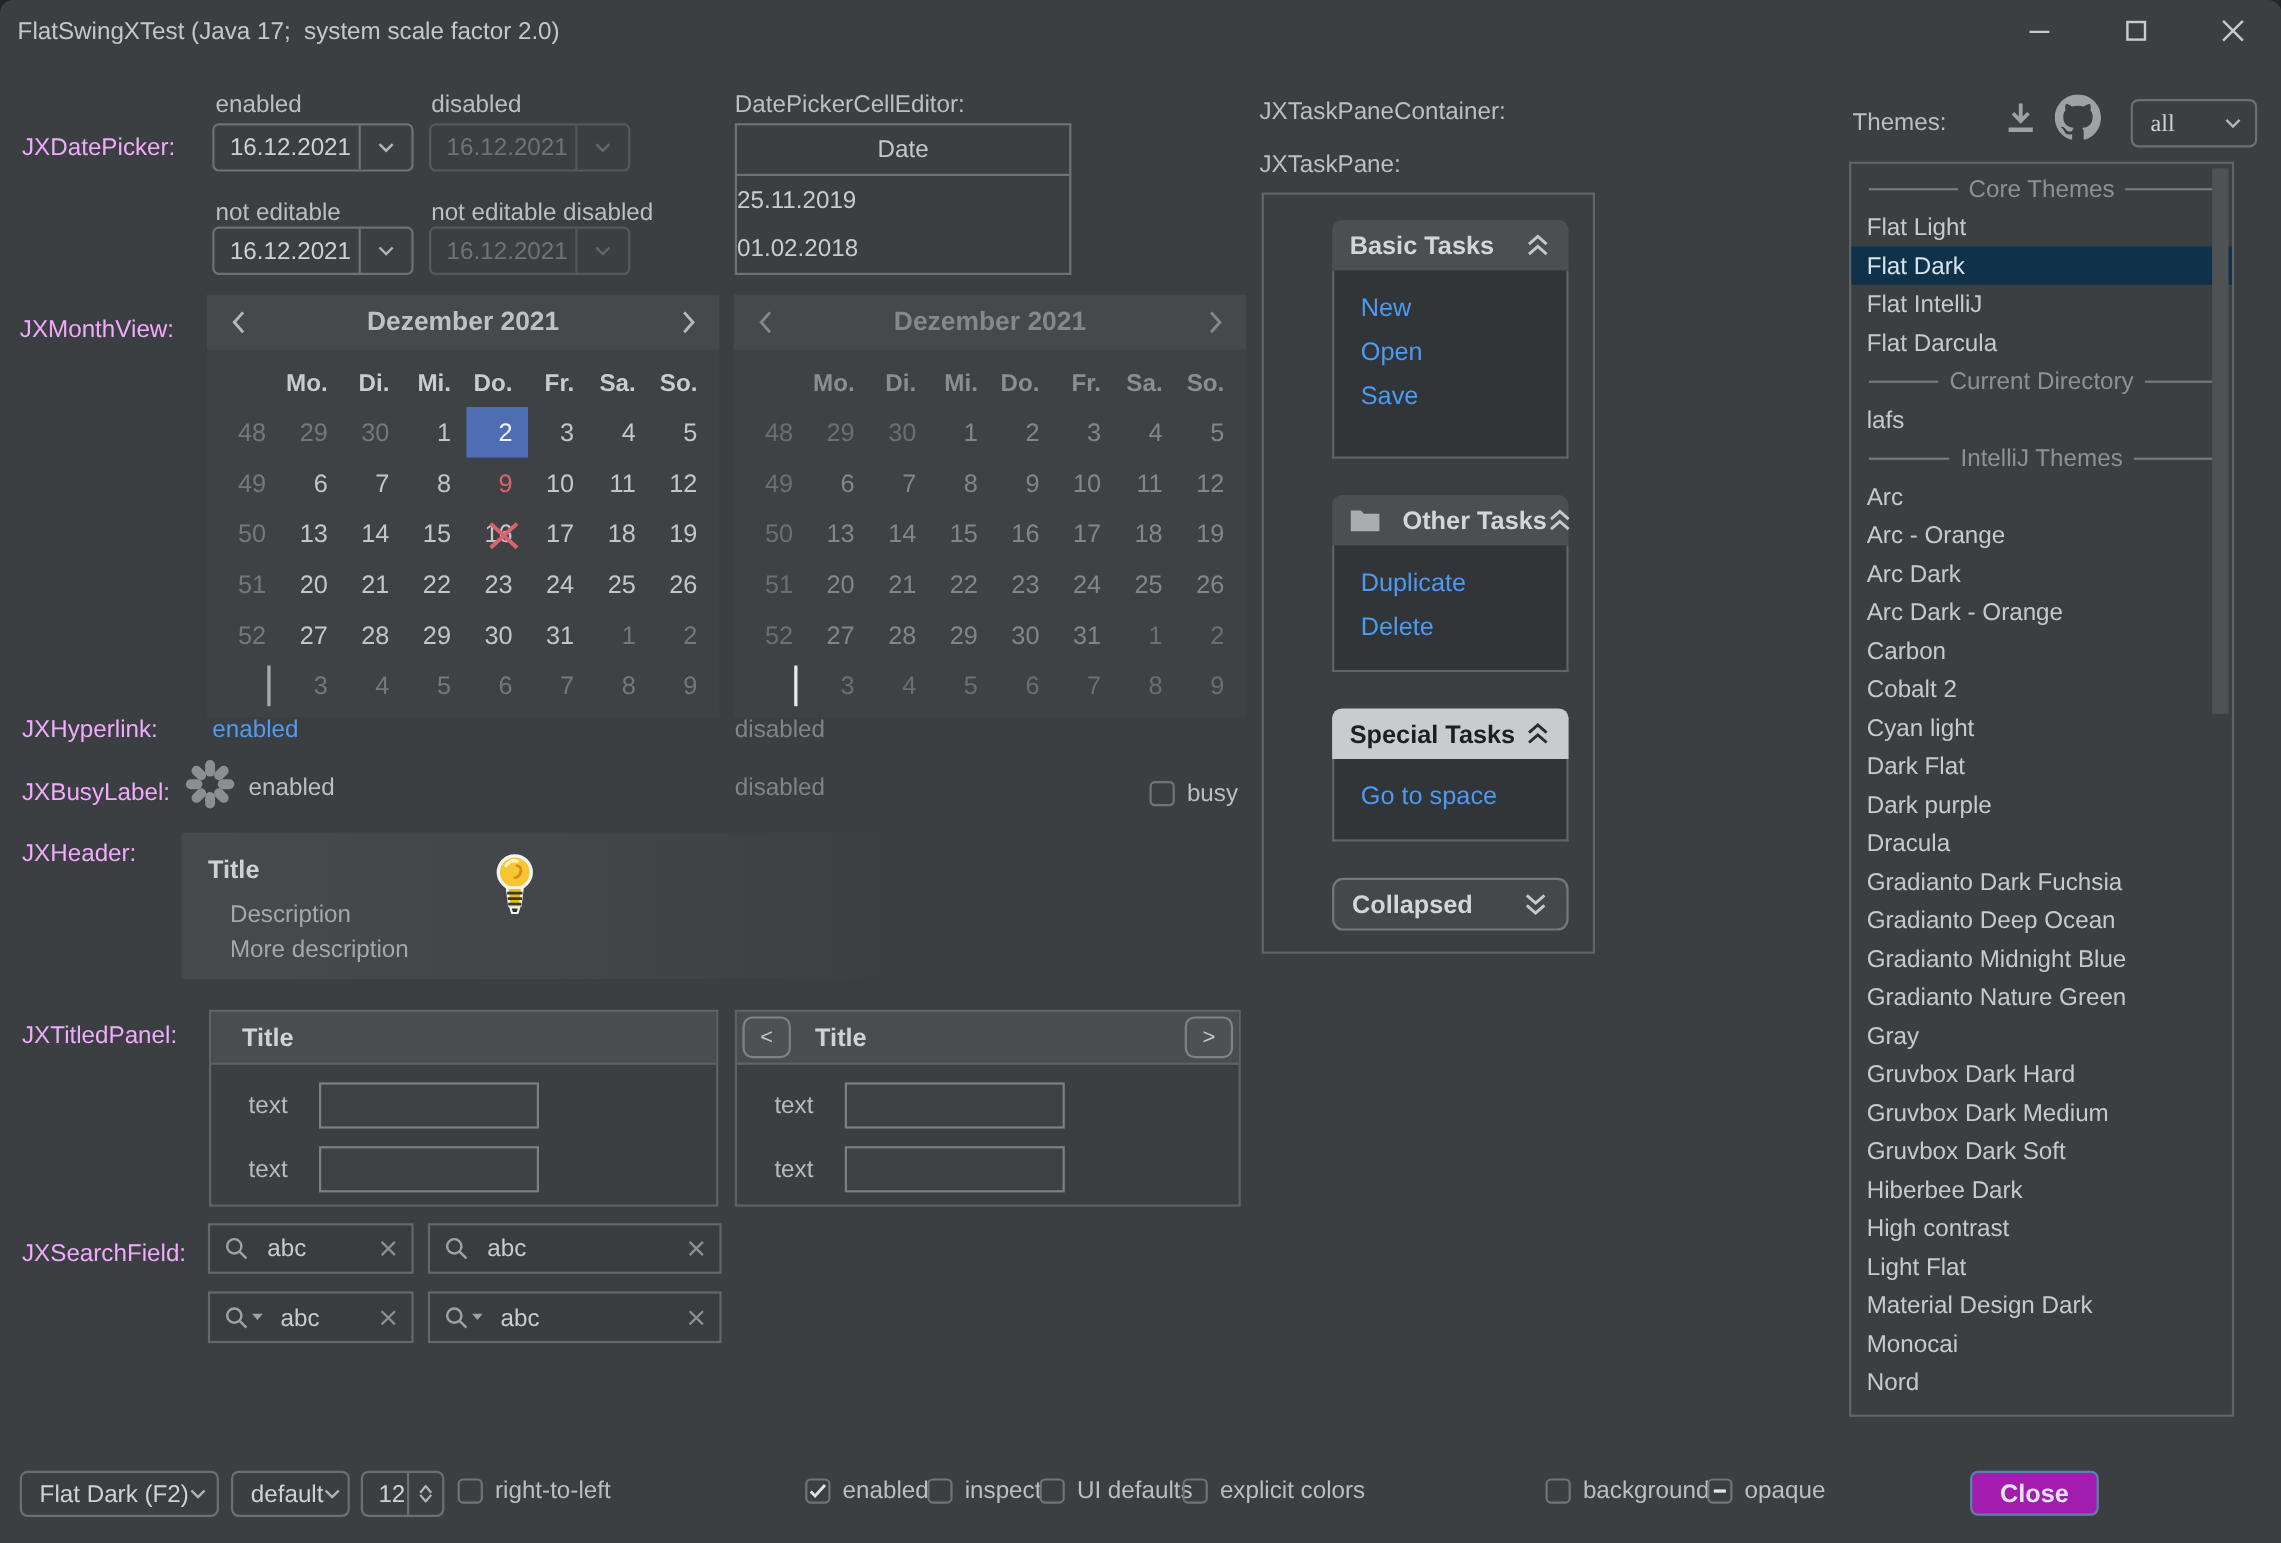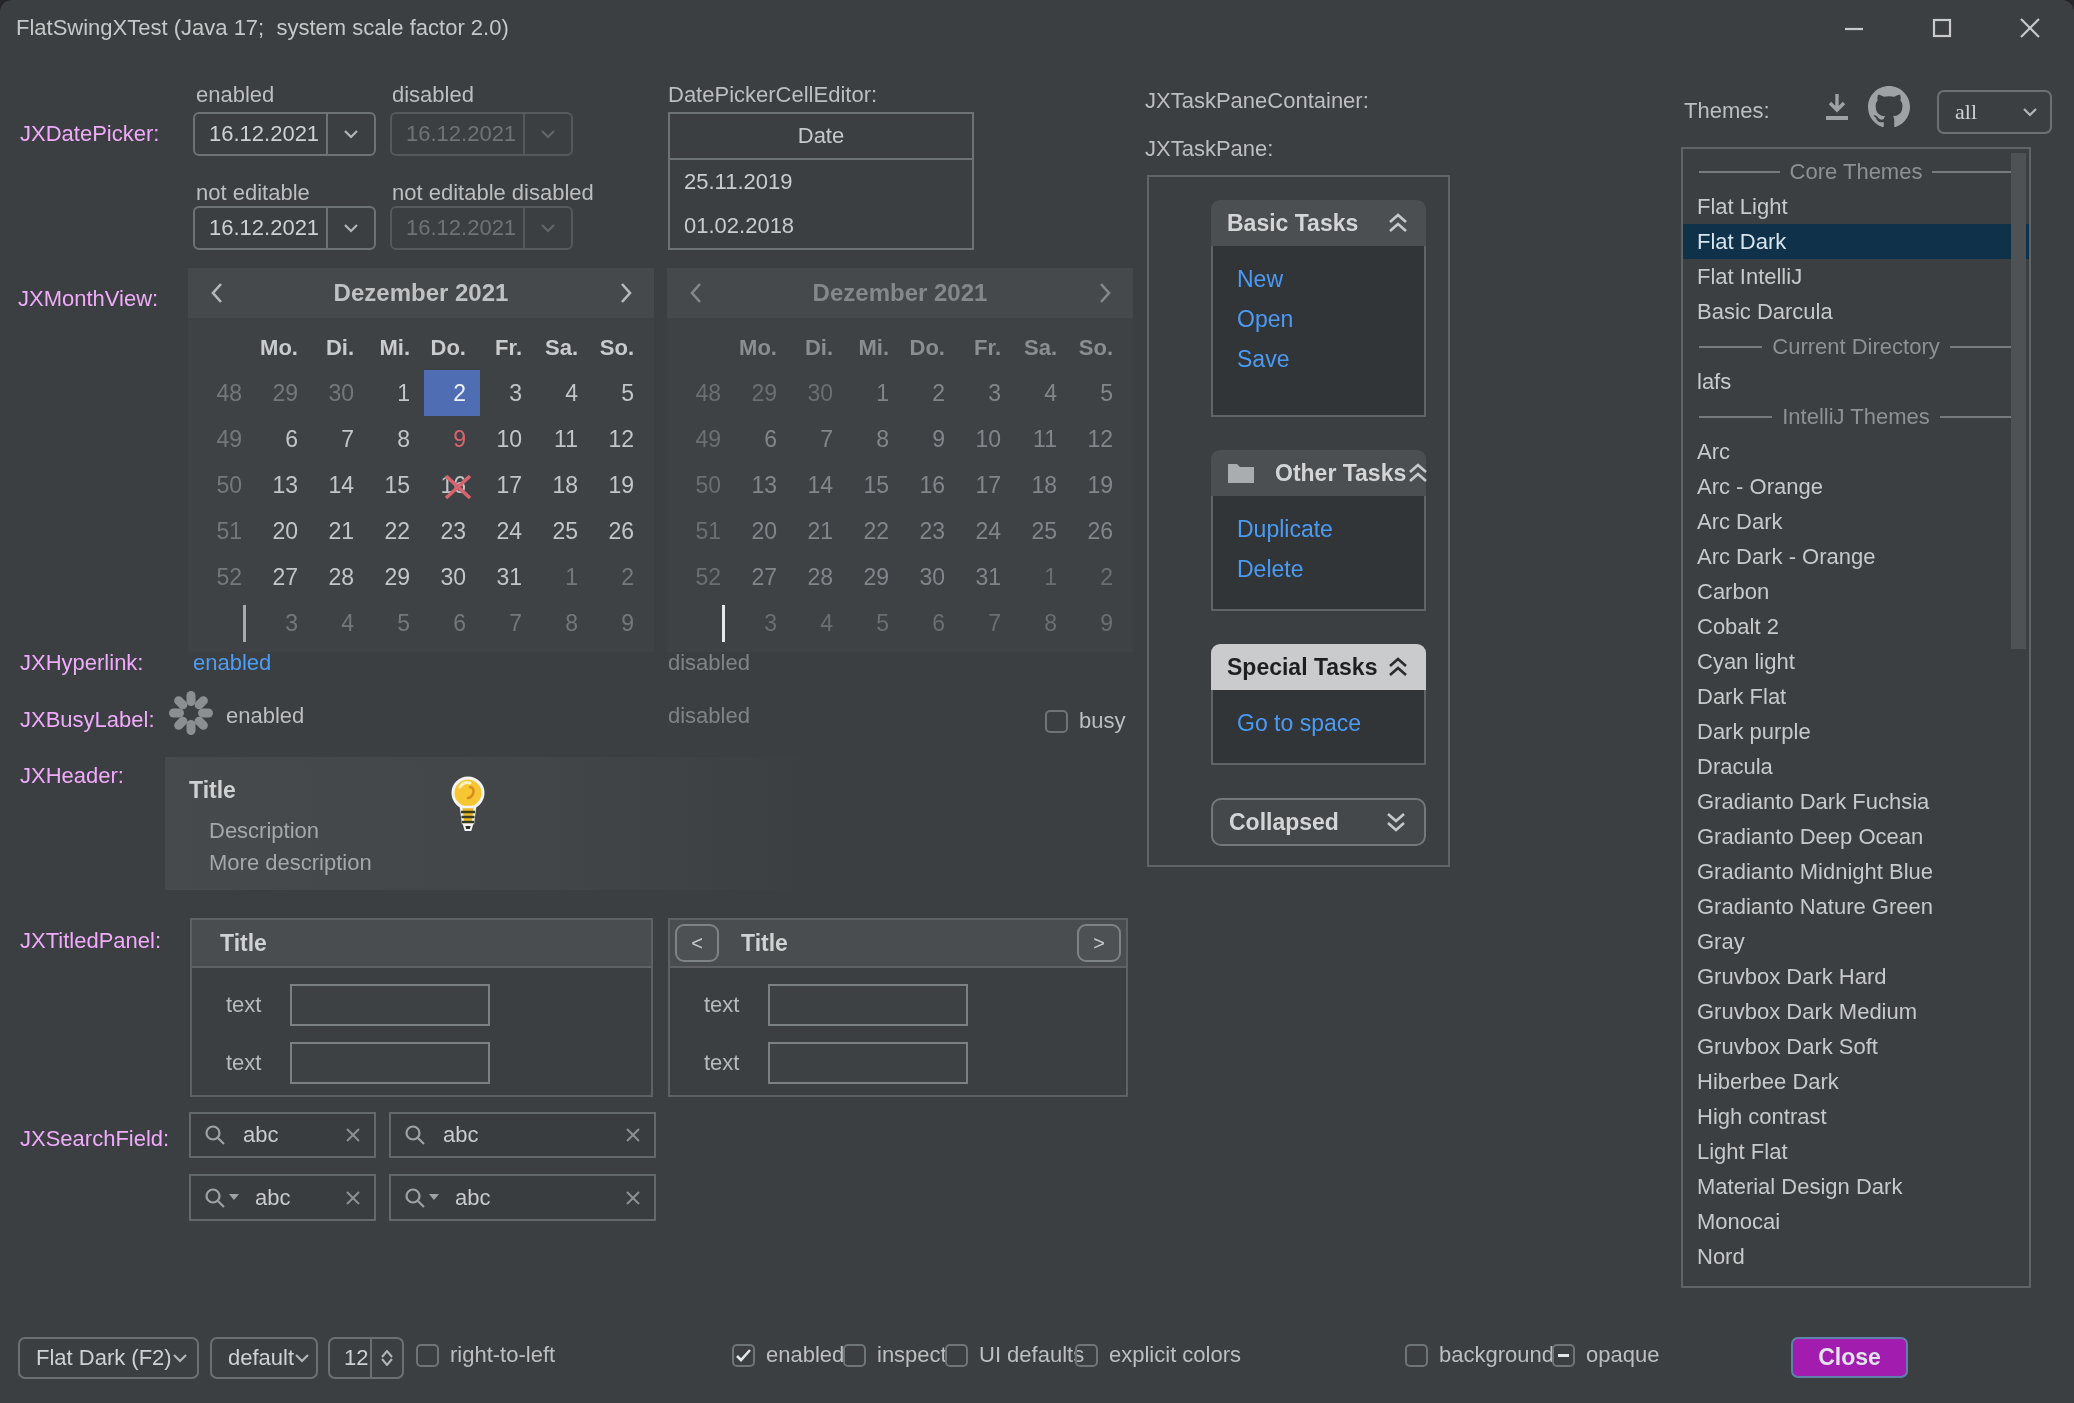--- a/index.html
+++ b/index.html
@@ -18,21 +18,21 @@
     display:flex;align-items:center;box-sizing:border-box;}
   .dp-field .val{flex:1;padding-left:14px;font-size:22px;color:#ced0d2;}
   .dp-arrow{width:46px;align-self:stretch;border-left:2px solid #6d7274;display:flex;
     align-items:center;justify-content:center;color:#b3b6b8;}
   .dp-field.disabled{border-color:#55595b;}
   .dp-field.disabled .val{color:#6f7375;}
   .dp-field.disabled .dp-arrow{border-color:#55595b;color:#63676a;}
   
   .celleditor{position:absolute;left:668px;top:112px;width:306px;border:2px solid #6d7274;box-sizing:border-box;}
   .ce-header{height:44px;line-height:44px;text-align:center;font-size:22px;color:#c6c8ca;border-bottom:2px solid #6d7274;}
-  .ce-row{height:44px;line-height:44px;padding-left:14px;font-size:22px;color:#c9cbcd;}
+  .ce-row{height:44px;line-height:44px;font-size:22px;color:#c9cbcd;}
   
   .calendar{position:absolute;width:466px;background:#3f4244;}
   .cal-header{height:50px;background:#46494b;display:flex;align-items:center;}
   .cal-nav{width:56px;display:flex;align-items:center;justify-content:center;color:#b6b9bb;}
   .cal-title{flex:1;text-align:center;font-size:24px;font-weight:bold;color:#bfc1c3;}
   .cal-grid{display:grid;grid-template-columns:62px repeat(7,56px);padding:8px 4px 6px 6px;}
   .cal-dow{height:44px;line-height:44px;text-align:right;padding-right:14px;font-size:22px;font-weight:bold;color:#c9cbcd;}
   .cal-cell{height:46px;line-height:46px;text-align:right;padding-right:14px;font-size:23px;color:#c3c5c7;position:relative;}
   .cal-cell.wk,.cal-cell.dim{color:#74787a;}
   .cal-cell.sel{background:#4f6db3;color:#eef1f4;}
@@ -584,21 +584,21 @@
       </span>
   </div>
   <div class="themes-list" id="themes-list">
     <div class="scroll-thumb"></div>
   <div class="theme-sep">
         <span>Core Themes</span>
       </div>
       <div class="theme-item">Flat Light</div>
       <div class="theme-item selected">Flat Dark</div>
       <div class="theme-item">Flat IntelliJ</div>
-      <div class="theme-item">Basic Darcula</div>
+      <div class="theme-item">Flat Darcula</div>
       <div class="theme-sep">
         <span>Current Directory</span>
       </div>
       <div class="theme-item">lafs</div>
       <div class="theme-sep">
         <span>IntelliJ Themes</span>
       </div>
       <div class="theme-item">Arc</div>
       <div class="theme-item">Arc - Orange</div>
       <div class="theme-item">Arc Dark</div>

